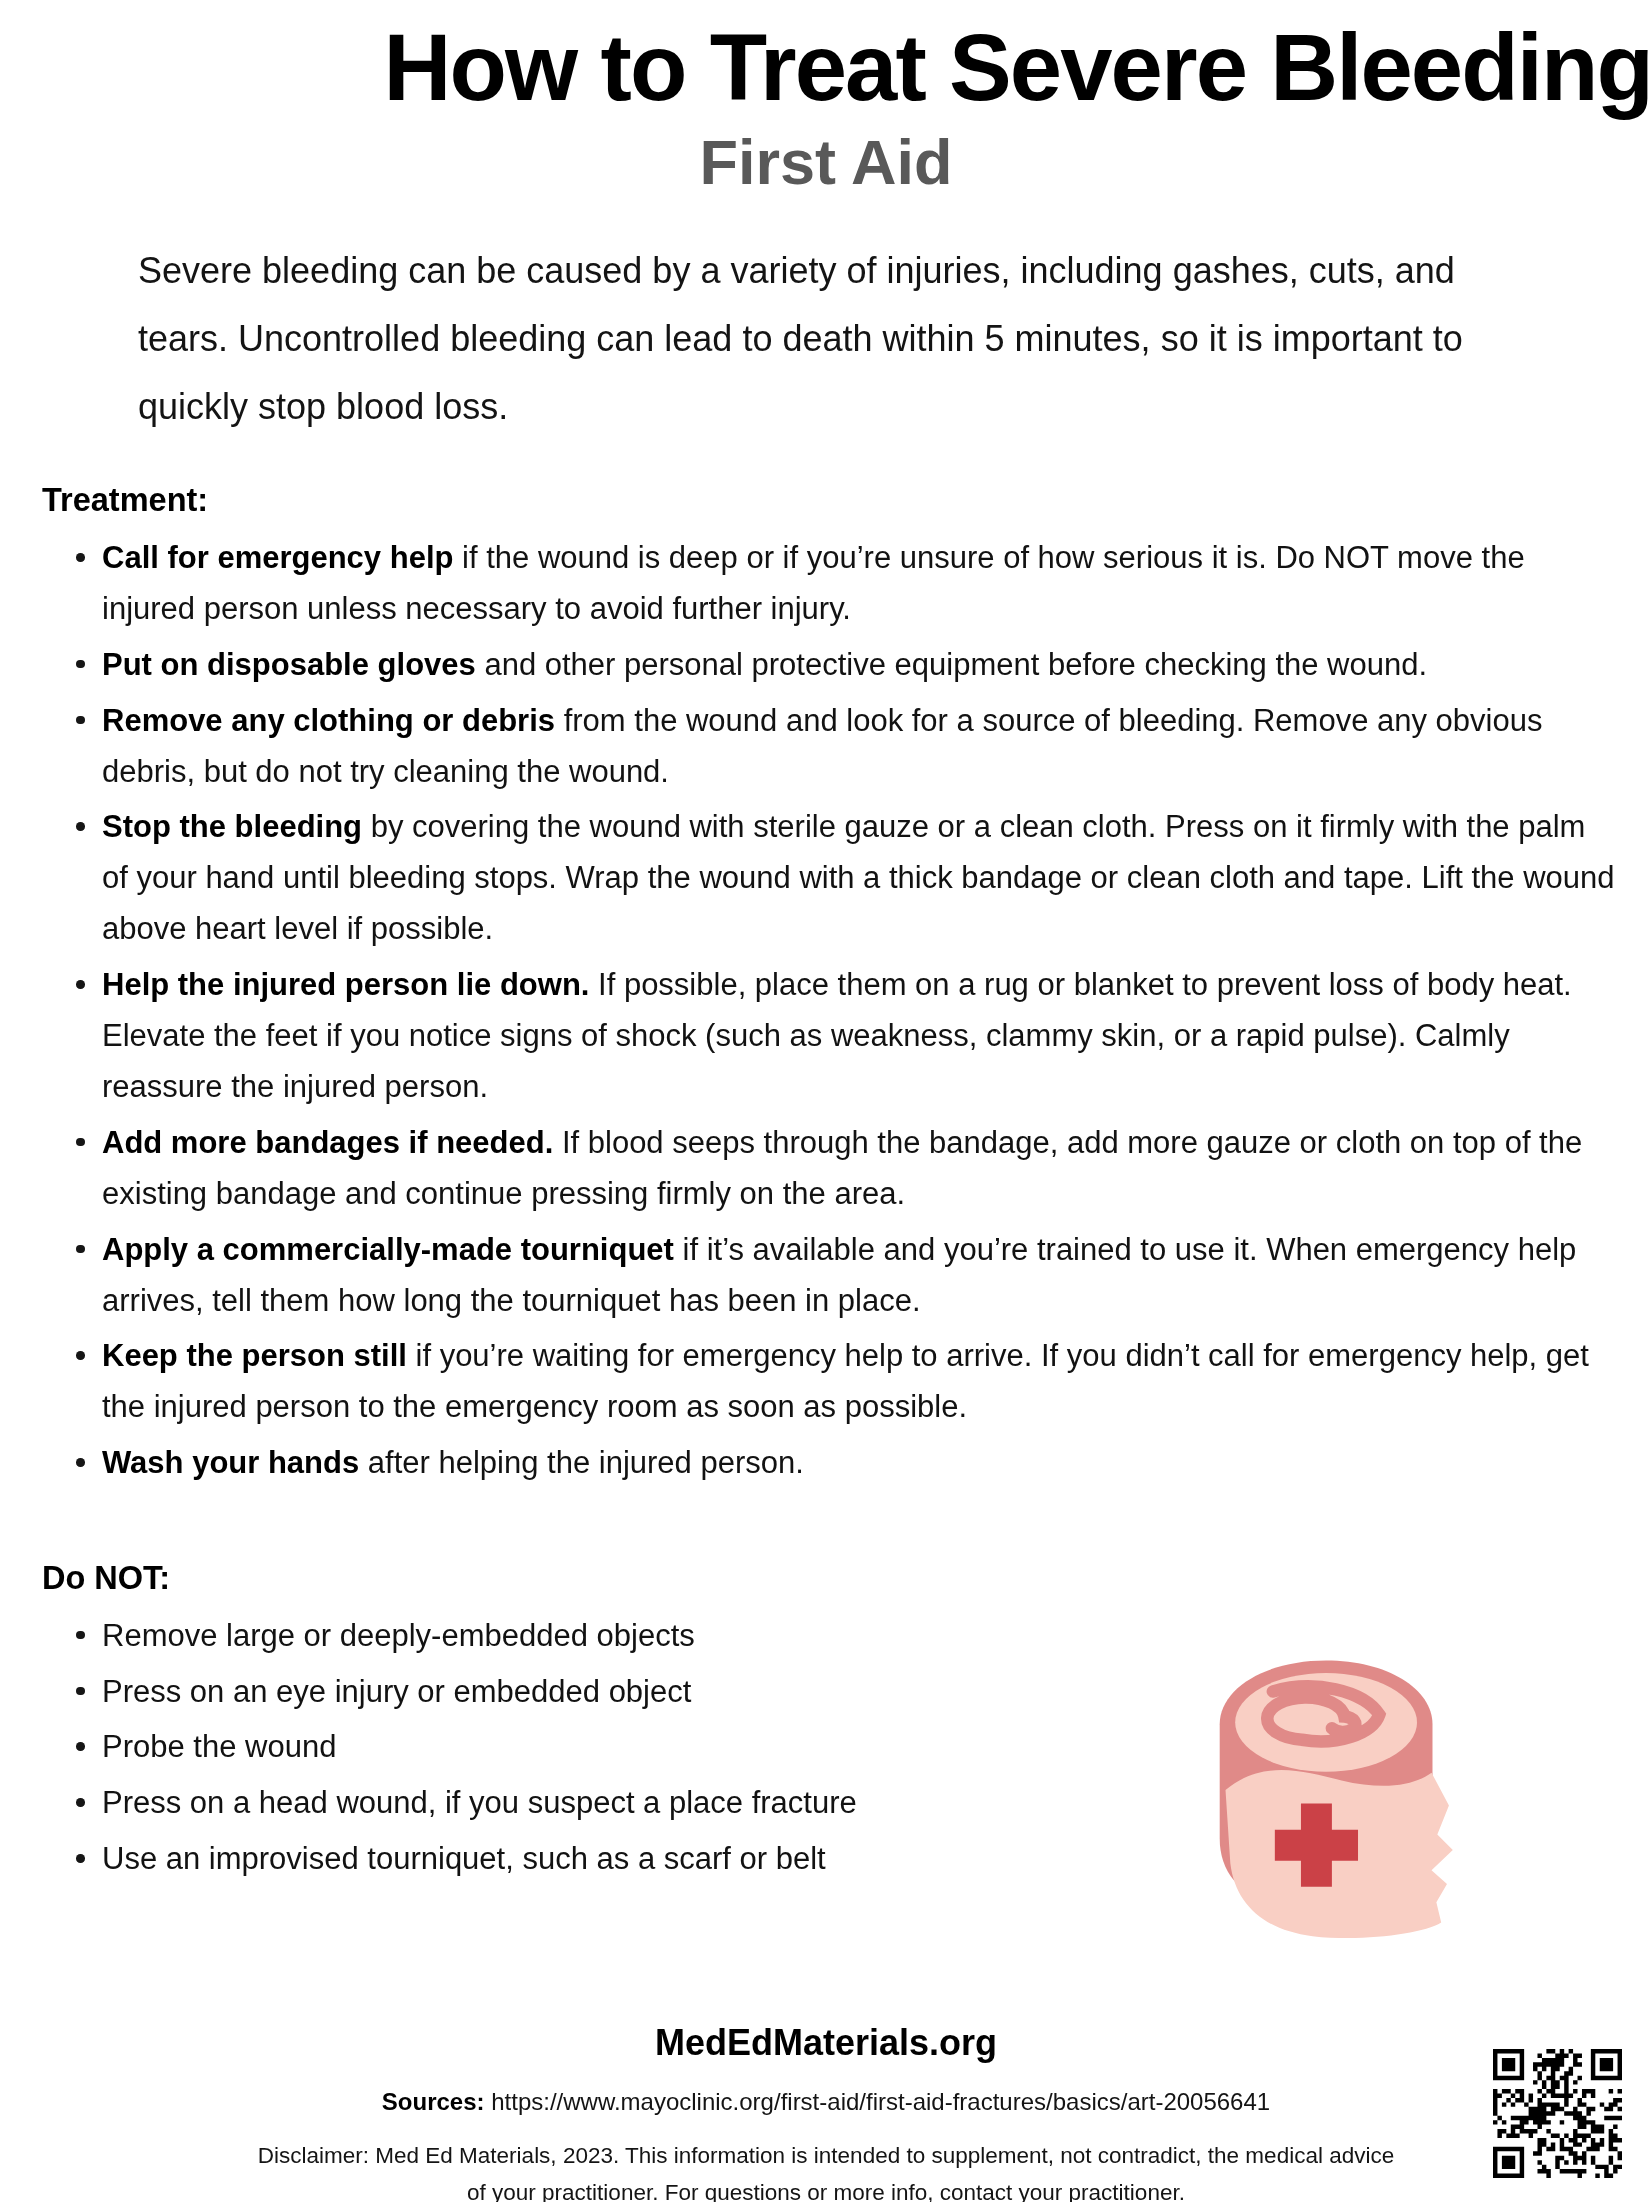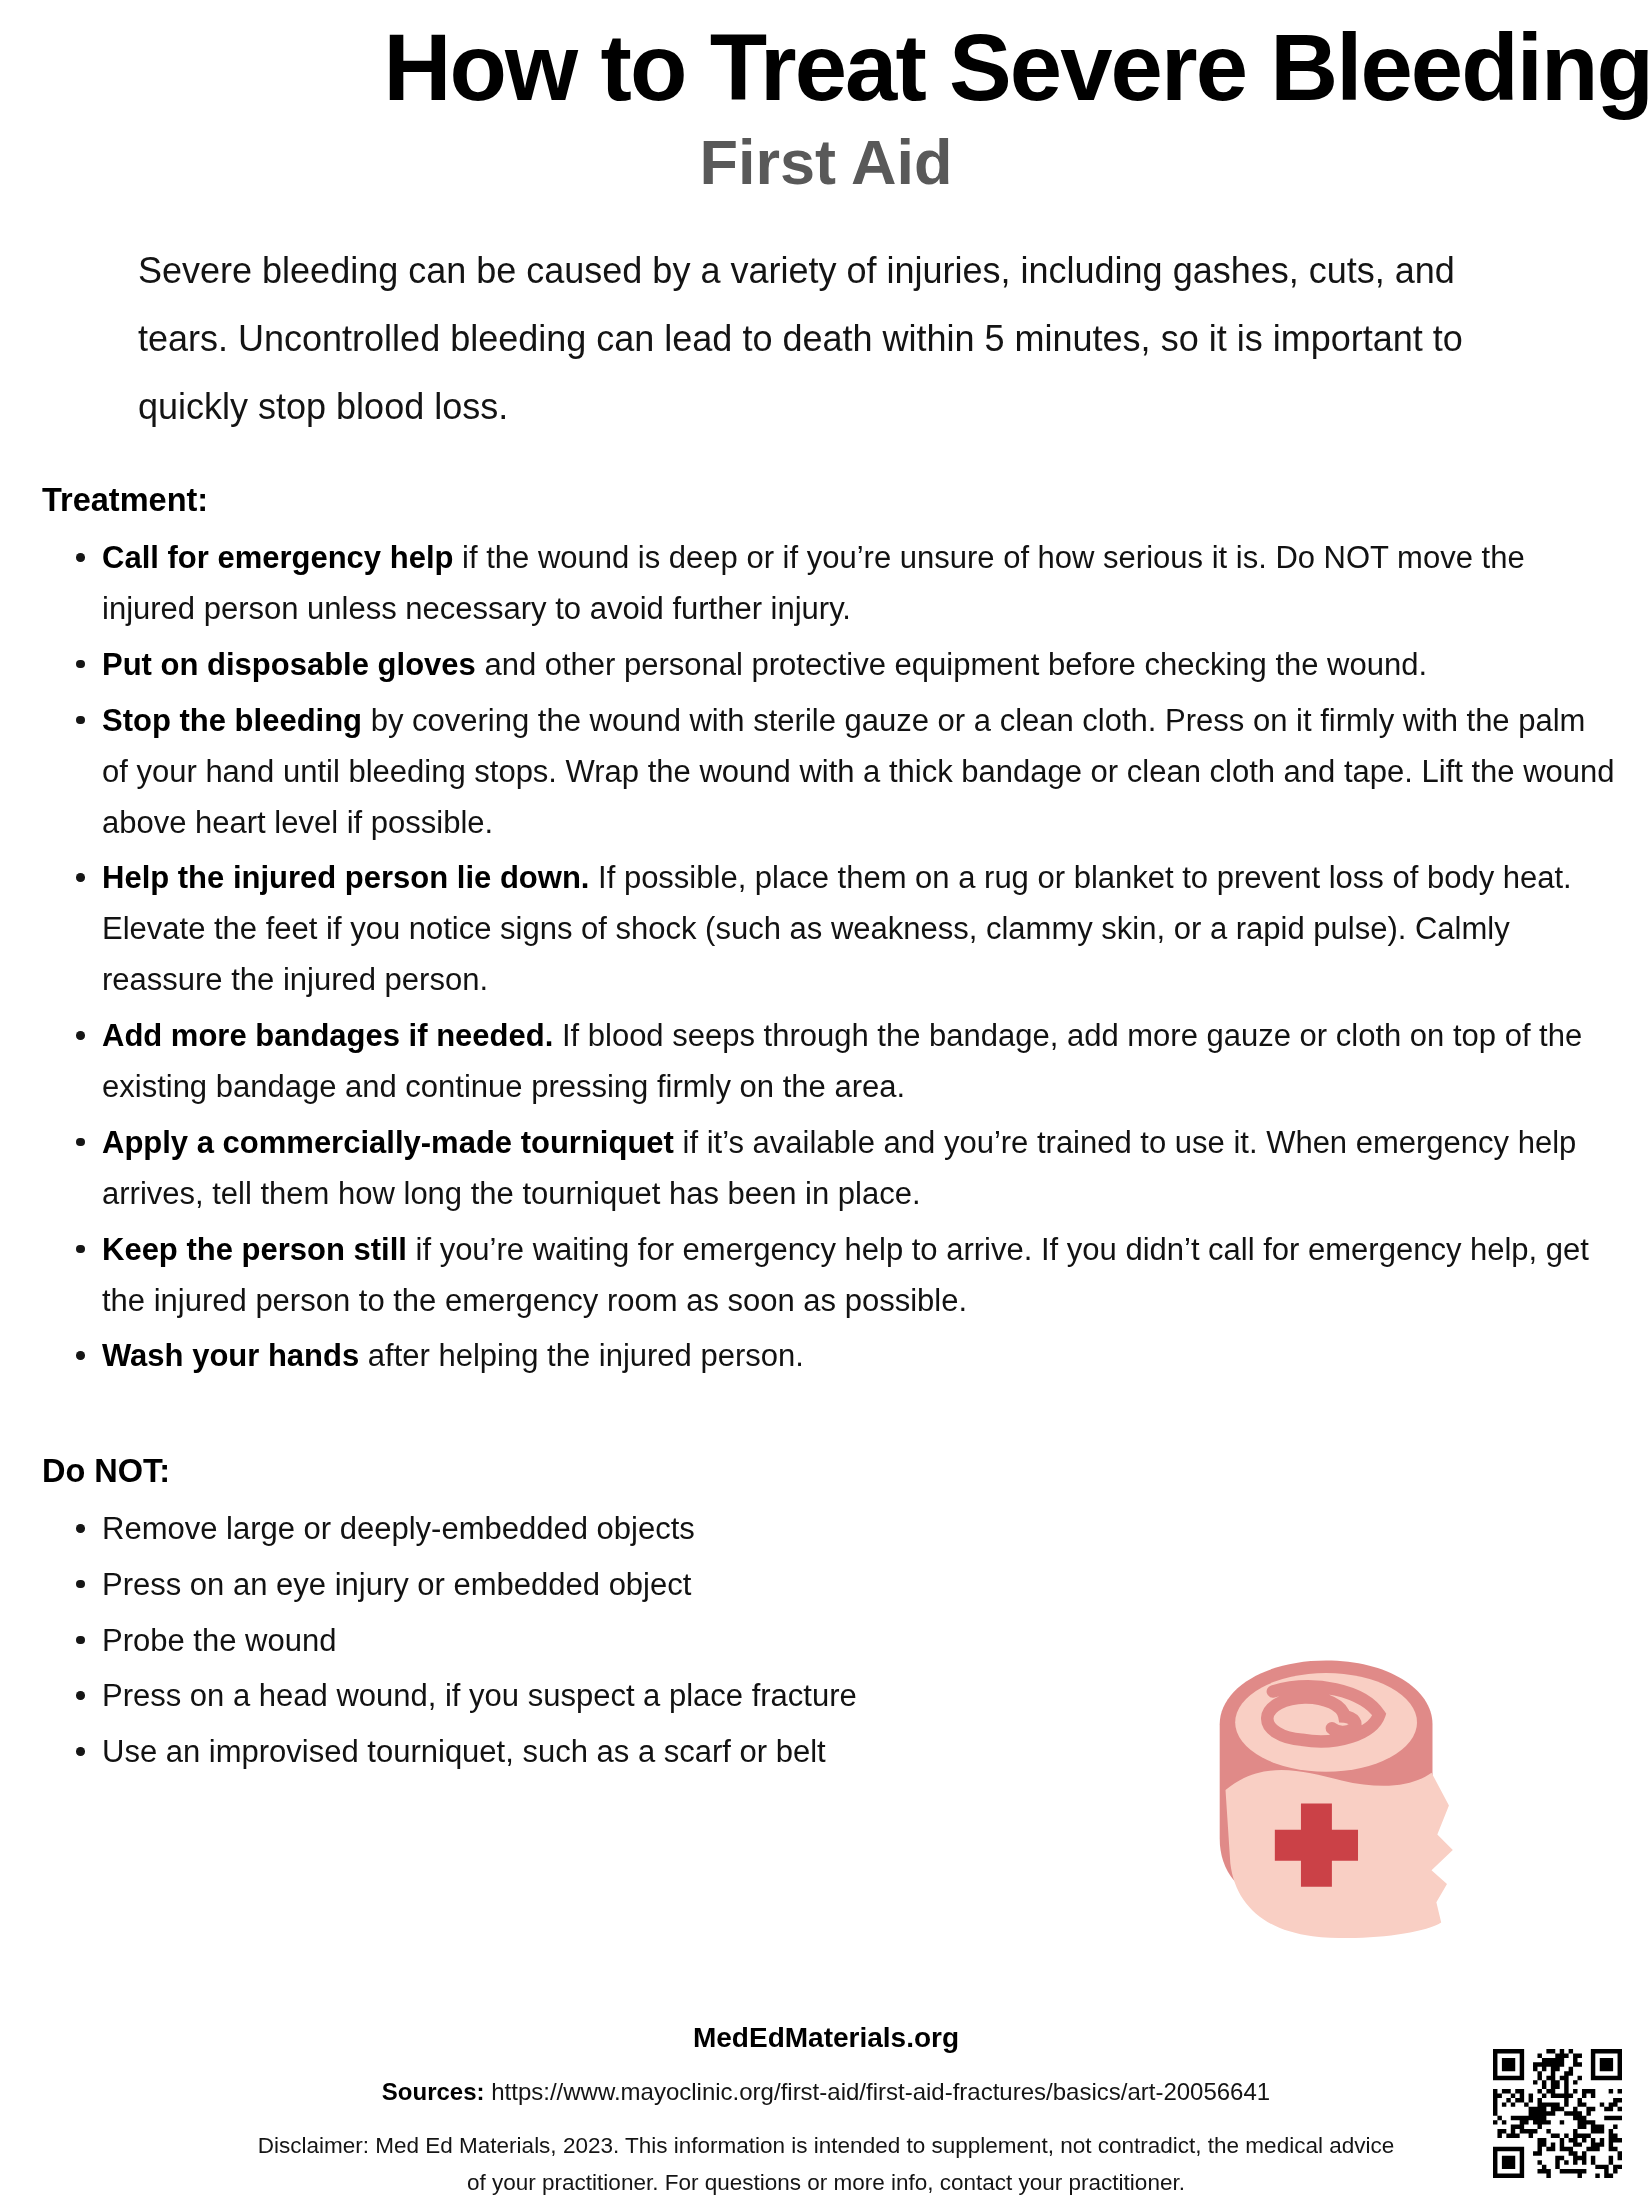--- a/index.html
+++ b/index.html
@@ -42,21 +42,21 @@
     content:"";position:absolute;left:-26px;top:21px;
     width:8.6px;height:8.6px;border-radius:50%;background:#161616;
   }
   ul.bullets b{font-weight:800;color:#000;}
 
   
   .bandage{position:absolute;left:1198px;top:1628px;width:262px;height:295px;}
 
   
   footer{position:absolute;left:0;top:2005px;width:100%;text-align:center;}
-  .site-name{font-size:28px;font-weight:800;color:#000;}
+  .site-name{font-size:36px;font-weight:800;color:#000;}
   .sources-line{margin-top:24px;font-size:24px;color:#141414;}
   .sources-line b{font-weight:800;color:#000;}
   .disclaimer{margin:21px auto 0;max-width:1147px;font-size:22.5px;line-height:37px;color:#141414;}
 
   .qr{position:absolute;left:1493px;top:2032px;width:129px;height:129px;}
 </style>
 </head>
 <body>
 
 <div class="page">
@@ -66,20 +66,21 @@
     <h2 class="subtitle">First Aid</h2>
   </header>
 
   <p class="intro">Severe bleeding can be caused by a variety of injuries, including gashes, cuts, and tears. Uncontrolled bleeding can lead to death within 5 minutes, so it is important to quickly stop blood loss.</p>
 
   <section>
     <h3 class="section-heading">Treatment:</h3>
     <ul class="bullets">
       <li><b>Call for emergency help</b><span> if the wound is deep or if you’re unsure of how serious it is. Do NOT move the injured person unless necessary to avoid further injury.</span></li>
       <li><b>Put on disposable gloves</b><span> and other personal protective equipment before checking the wound.</span></li>
+      <li><b>Remove any clothing or debris</b><span> from the wound and look for a source of bleeding. Remove any obvious debris, but do not try cleaning the wound.</span></li>
       <li><b>Stop the bleeding</b><span> by covering the wound with sterile gauze or a clean cloth. Press on it firmly with the palm of your hand until bleeding stops. Wrap the wound with a thick bandage or clean cloth and tape. Lift the wound above heart level if possible.</span></li>
       <li><b>Help the injured person lie down.</b><span> If possible, place them on a rug or blanket to prevent loss of body heat. Elevate the feet if you notice signs of shock (such as weakness, clammy skin, or a rapid pulse). Calmly reassure the injured person.</span></li>
       <li><b>Add more bandages if needed.</b><span> If blood seeps through the bandage, add more gauze or cloth on top of the existing bandage and continue pressing firmly on the area.</span></li>
       <li><b>Apply a commercially-made tourniquet</b><span> if it’s available and you’re trained to use it. When emergency help arrives, tell them how long the tourniquet has been in place.</span></li>
       <li><b>Keep the person still</b><span> if you’re waiting for emergency help to arrive. If you didn’t call for emergency help, get the injured person to the emergency room as soon as possible.</span></li>
       <li><b>Wash your hands</b><span> after helping the injured person.</span></li>
     </ul>
   </section>
 
   <section>

